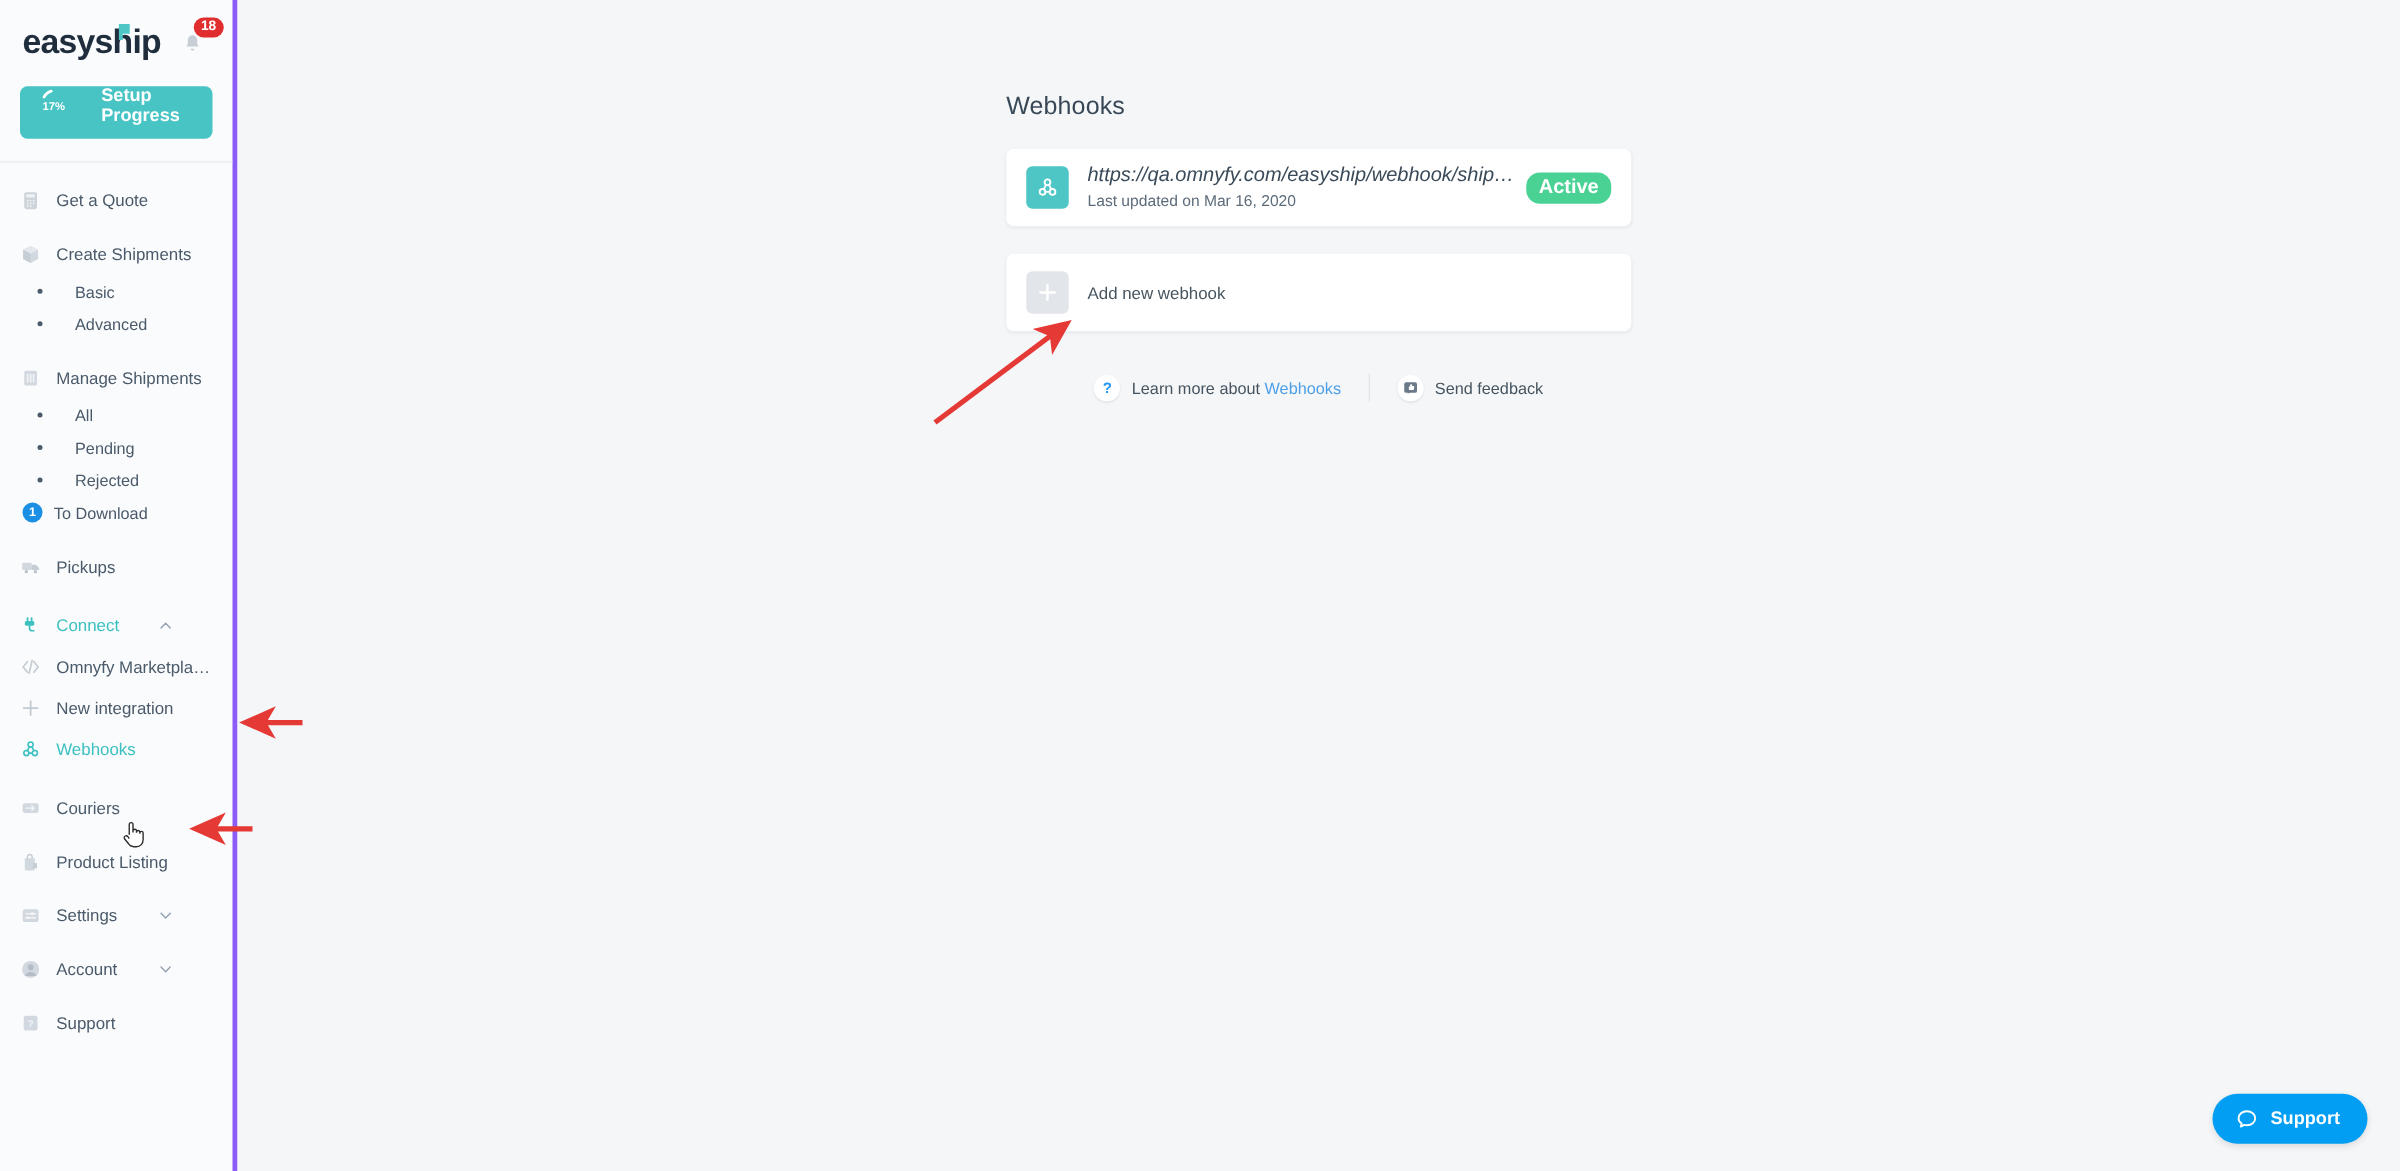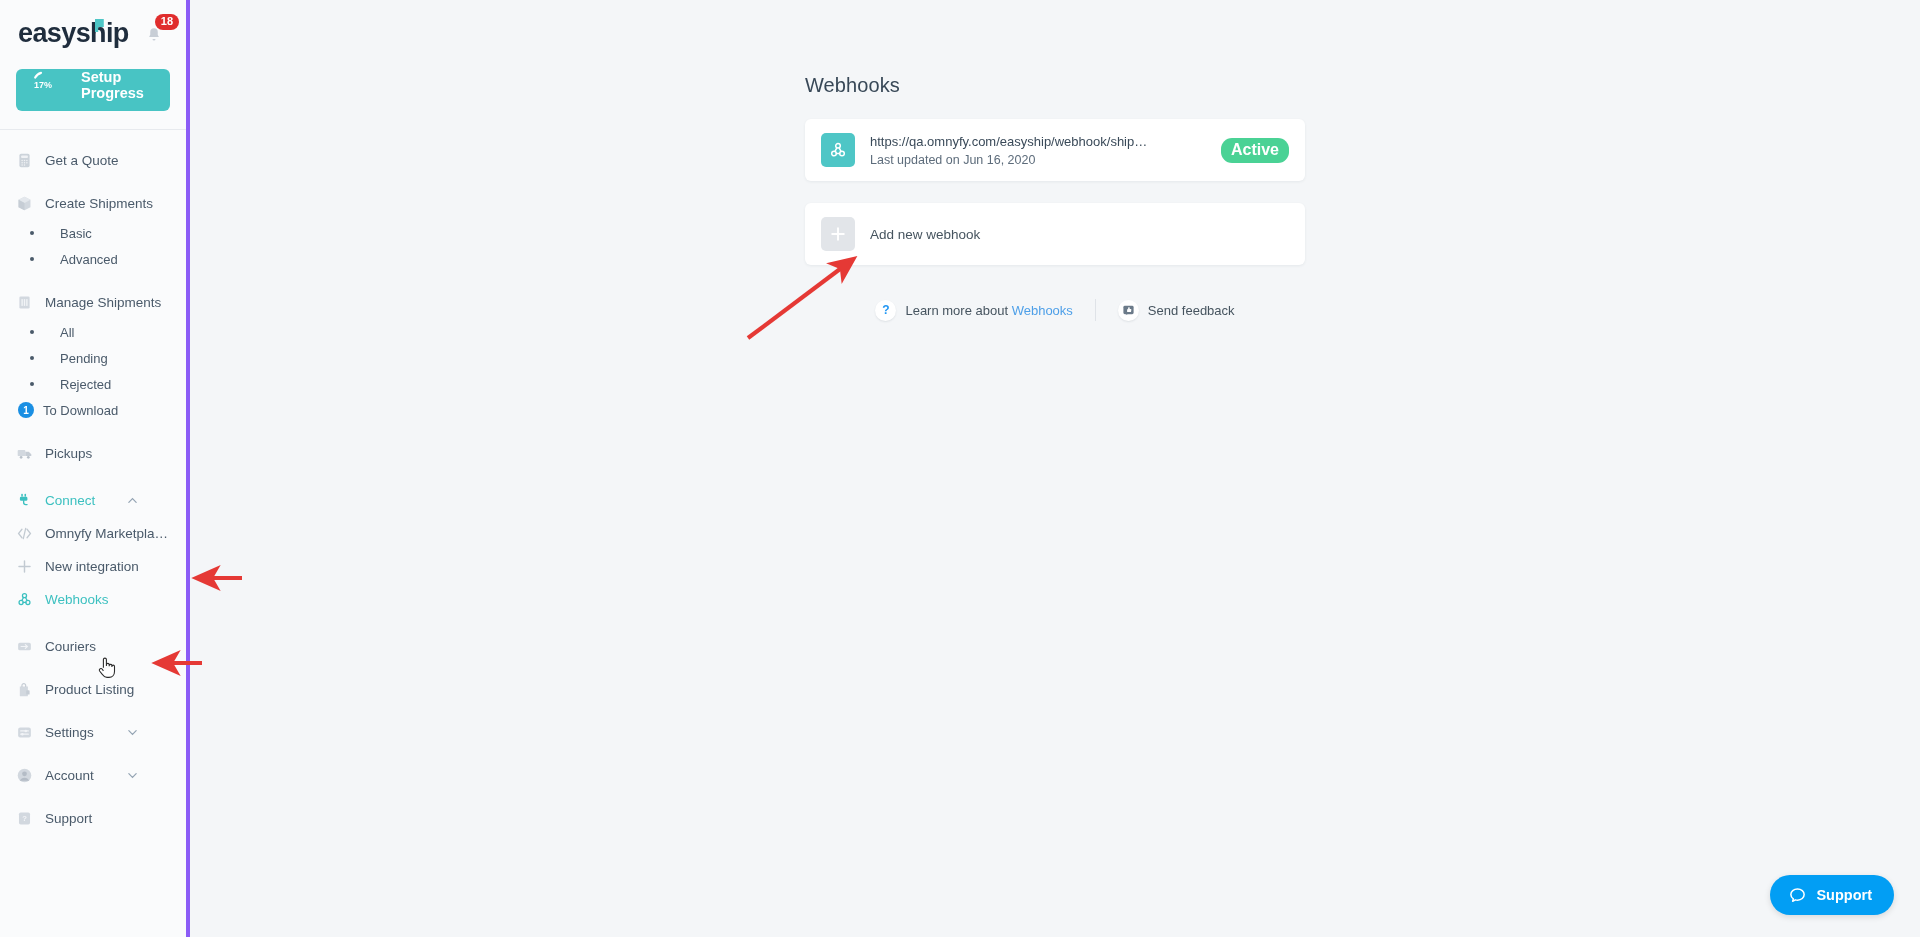--- a/index.html
+++ b/index.html
@@ -112,22 +112,22 @@
   }
   .card-ico {
     width: 34px; height: 34px; border-radius: 5px;
     display: flex; align-items: center; justify-content: center;
     flex: 0 0 34px;
   }
   .card-ico.teal { background: #4ec6c6; }
   .card-ico.grey { background: #e2e5e9; }
   .card-body { flex: 1; padding-left: 15px; min-width: 0; }
   .card-url {
-    font-size: 13px; color: #3a4a59;
-    white-space: nowrap; overflow: hidden; text-overflow: ellipsis;
+    font-size: 16px; color: #3a4a59;
+    white-space: nowrap; overflow: hidden; text-overflow: ellipsis; font-style: italic;
   }
   .card-sub { font-size: 12.5px; color: #5d6c7b; margin-top: 4px; }
   .pill {
     background: #4ad295; color: #fff;
     font-size: 16px; font-weight: bold;
     border-radius: 11px; padding: 3px 10px 4px 10px;
   }
   .card-label { font-size: 13.5px; color: #46545f; padding-left: 15px; }
 
   .footer-links {
@@ -382,21 +382,21 @@
         <span class="card-ico teal">
           <svg width="20" height="20" viewBox="0 0 20 20">
             <circle cx="6" cy="13.5" r="2.3" fill="none" stroke="#ffffff" stroke-width="1.5"></circle>
             <circle cx="14" cy="13.5" r="2.3" fill="none" stroke="#ffffff" stroke-width="1.5"></circle>
             <circle cx="10" cy="5.8" r="2.3" fill="none" stroke="#ffffff" stroke-width="1.5"></circle>
             <path d="M8.8 7.9l-1.8 3.4M11.2 7.9l1.8 3.4M8.4 13.5h3.2" fill="none" stroke="#ffffff" stroke-width="1.5" stroke-linecap="round"></path>
           </svg>
         </span>
         <div class="card-body">
           <div class="card-url">https://qa.omnyfy.com/easyship/webhook/ship…</div>
-          <div class="card-sub">Last updated on Jun 16, 2020</div>
+          <div class="card-sub">Last updated on Mar 16, 2020</div>
         </div>
         <span class="pill">Active</span>
       </div>
 
       <div class="card">
         <span class="card-ico grey">
           <svg width="18" height="18" viewBox="0 0 18 18">
             <path d="M9 3.2v11.6M3.2 9h11.6" fill="none" stroke="#ffffff" stroke-width="1.9" stroke-linecap="round"></path>
           </svg>
         </span>

